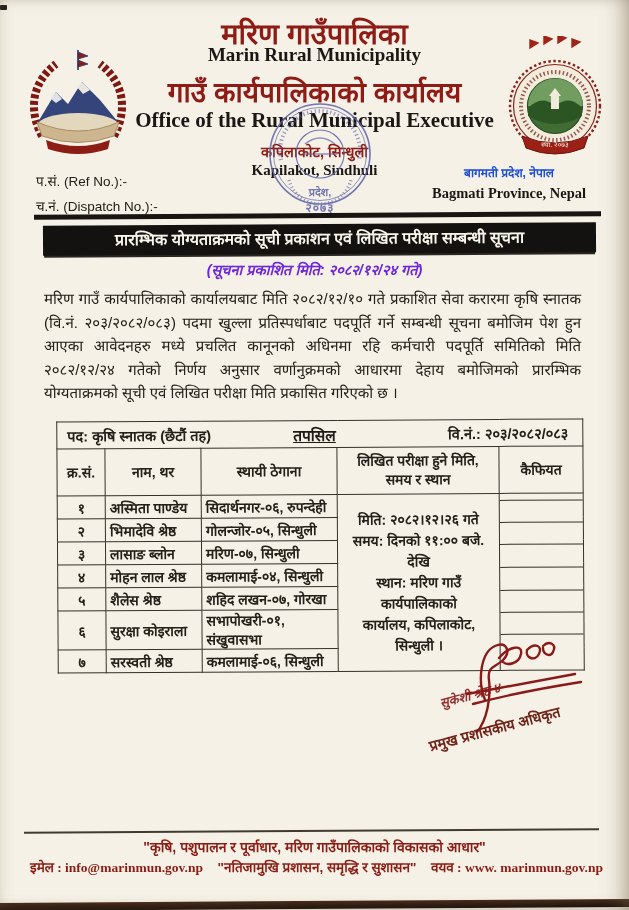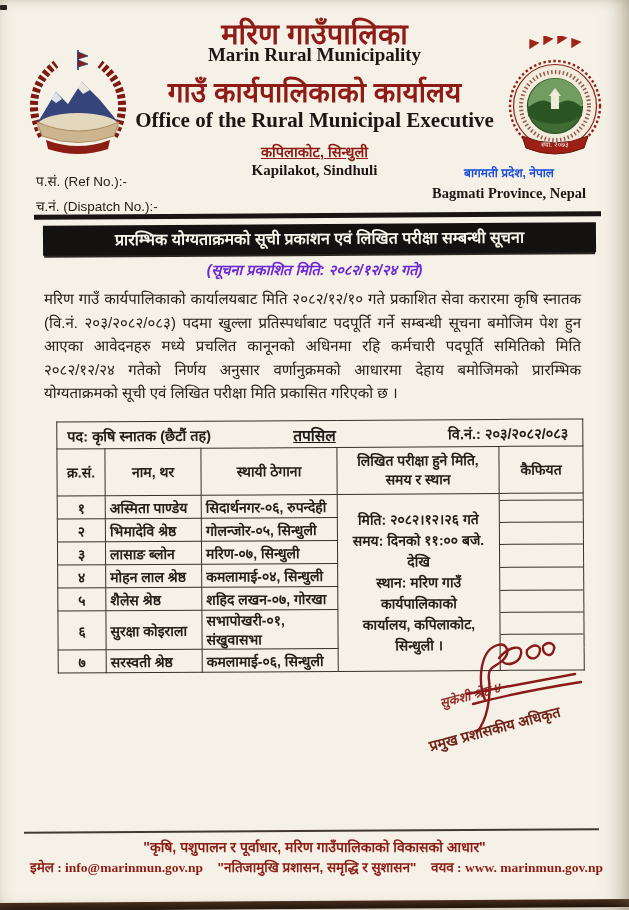--- a/index.html
+++ b/index.html
@@ -25,21 +25,21 @@
   .center{left:0;right:0;text-align:center;}
   .maroon{color:#8e1b15;}
   .blacktxt{color:#1c1714;}
   .serif{font-family:"Liberation Serif",serif;}
 
   
   .h-ne1{top:13px;font-size:29px;font-weight:bold;}
   .h-en1{top:44px;font-size:19px;font-weight:bold;}
   .h-ne2{top:72px;font-size:28px;font-weight:bold;}
   .h-en2{top:108px;font-size:21px;font-weight:bold;}
-  .h-place-ne{top:141px;font-size:14.5px;font-weight:bold;text-decoration:underline;}
+  .h-place-ne{top:141px;font-size:14.5px;font-weight:bold;}
   .h-place-en{top:162px;font-size:15px;font-weight:bold;}
   .refblock{left:36px;top:169px;font-size:13.5px;color:#242019;line-height:25px;}
   .provblock{left:420px;width:178px;text-align:center;top:163px;line-height:20px;}
   .provblock .ne{font-size:12px;font-weight:bold;color:#1d4ed8;}
   .provblock .en{font-size:14.5px;font-weight:bold;color:#1c1714;}
 
   .thick-rule{left:34px;right:28px;top:213px;height:5px;background:#181512;}
   .banner{left:43px;right:33px;top:224px;height:30px;background:#141210;
     color:#f7f4ea;font-size:16px;font-weight:bold;text-align:center;line-height:30px;
     box-shadow:0 3px 0 -1px #2a2622;}
@@ -122,20 +122,32 @@
     <text x="61" y="111" text-anchor="middle" font-size="7" fill="#f5efe0">स्था. २०७३</text>
   </svg>
 
   <div class="abs center h-ne1 maroon">मरिण गाउँपालिका</div>
   <div class="abs center h-en1 blacktxt serif">Marin Rural Municipality</div>
   <div class="abs center h-ne2 maroon">गाउँ कार्यपालिकाको कार्यालय</div>
   <div class="abs center h-en2 blacktxt serif">Office of the Rural Municipal Executive</div>
   <div class="abs center h-place-ne maroon">कपिलाकोट, सिन्धुली</div>
   <div class="abs center h-place-en blacktxt serif">Kapilakot, Sindhuli</div>
 
+  <div class="abs stampwrap">
+    <svg width="110" height="120" viewBox="0 0 110 120">
+      <circle cx="55" cy="58" r="50" fill="none" stroke="#5d61a8" stroke-width="1.6"></circle>
+      <circle cx="55" cy="58" r="46.5" fill="none" stroke="#5d61a8" stroke-width="0.8"></circle>
+      <circle cx="55" cy="58" r="24" fill="none" stroke="#5d61a8" stroke-width="1.2"></circle>
+      <path d="M16,64 A40,40 0 1 1 94,64" fill="none" stroke="#5d61a8" stroke-width="4" stroke-dasharray="1.3 2.6" opacity="0.7"></path>
+      <path d="M24,84 A32,32 0 0 0 86,84" fill="none" stroke="#5d61a8" stroke-width="3.4" stroke-dasharray="1.2 2.4" opacity="0.7"></path>
+      <path d="M40,48 q15,-12 30,0 M38,58 h34" stroke="#5d61a8" stroke-width="1.6" fill="none" opacity="0.8"></path>
+    </svg>
+    <div class="stamp-line stamp-l1">प्रदेश,</div>
+    <div class="stamp-line stamp-l2">२०७३</div>
+  </div>
 
   <div class="abs refblock">
     <div>प.सं. (Ref No.):-</div>
     <div>च.नं. (Dispatch No.):-</div>
   </div>
 
   <div class="abs provblock">
     <div class="ne">बागमती प्रदेश, नेपाल</div>
     <div class="en serif">Bagmati Province, Nepal</div>
   </div>

